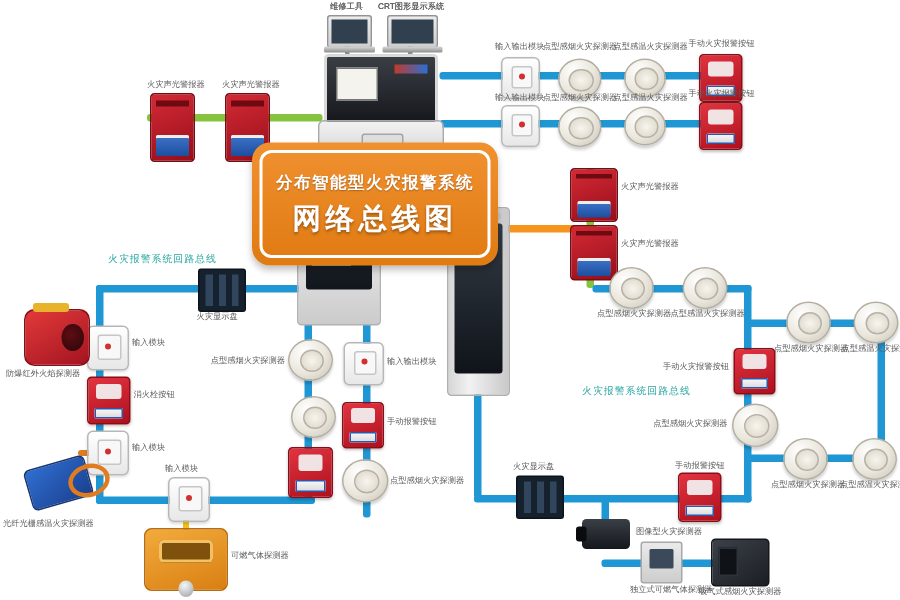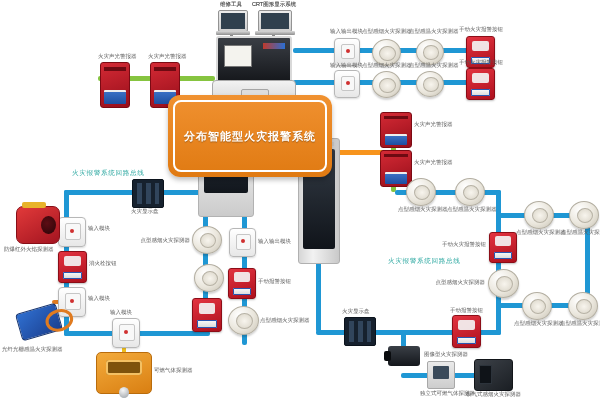--- a/index.html
+++ b/index.html
@@ -107,20 +107,21 @@
 <div id="stage">
 
   <div class="console">
     <div class="console-head"></div>
     <div class="console-desk"></div>
   </div>
 
   <div class="banner">
     <div class="inner">
       <span class="t1">分布智能型火灾报警系统</span>
+      <span class="t2">网络总线图</span>
     </div>
   </div>
 
   <div class="wall-panel"></div>
   <div class="floor-cabinet"></div>
 
   <span class="loop-lbl" style="left:72px;top:168px">火灾报警系统回路总线</span>
   <span class="loop-lbl" style="left:388px;top:256px">火灾报警系统回路总线</span>
 
   <span class="lbl" style="left:220px;top:2px">维修工具</span>

